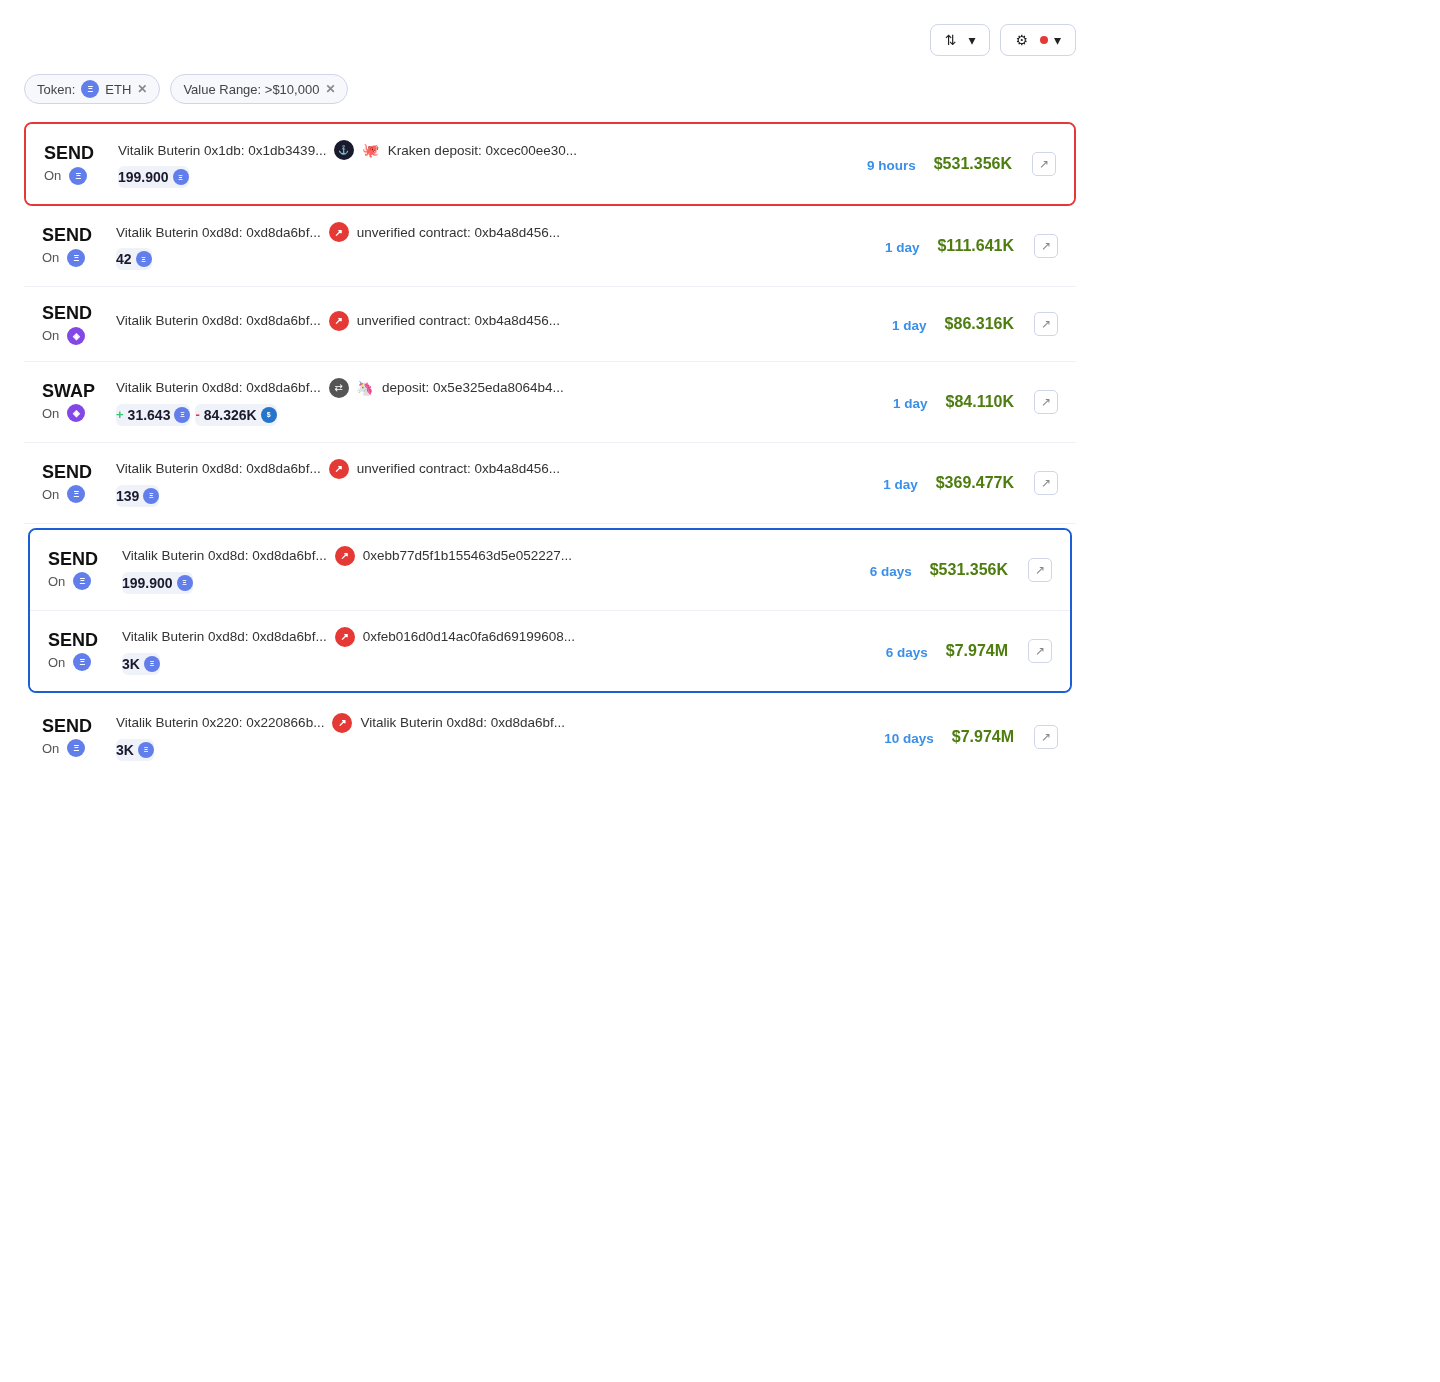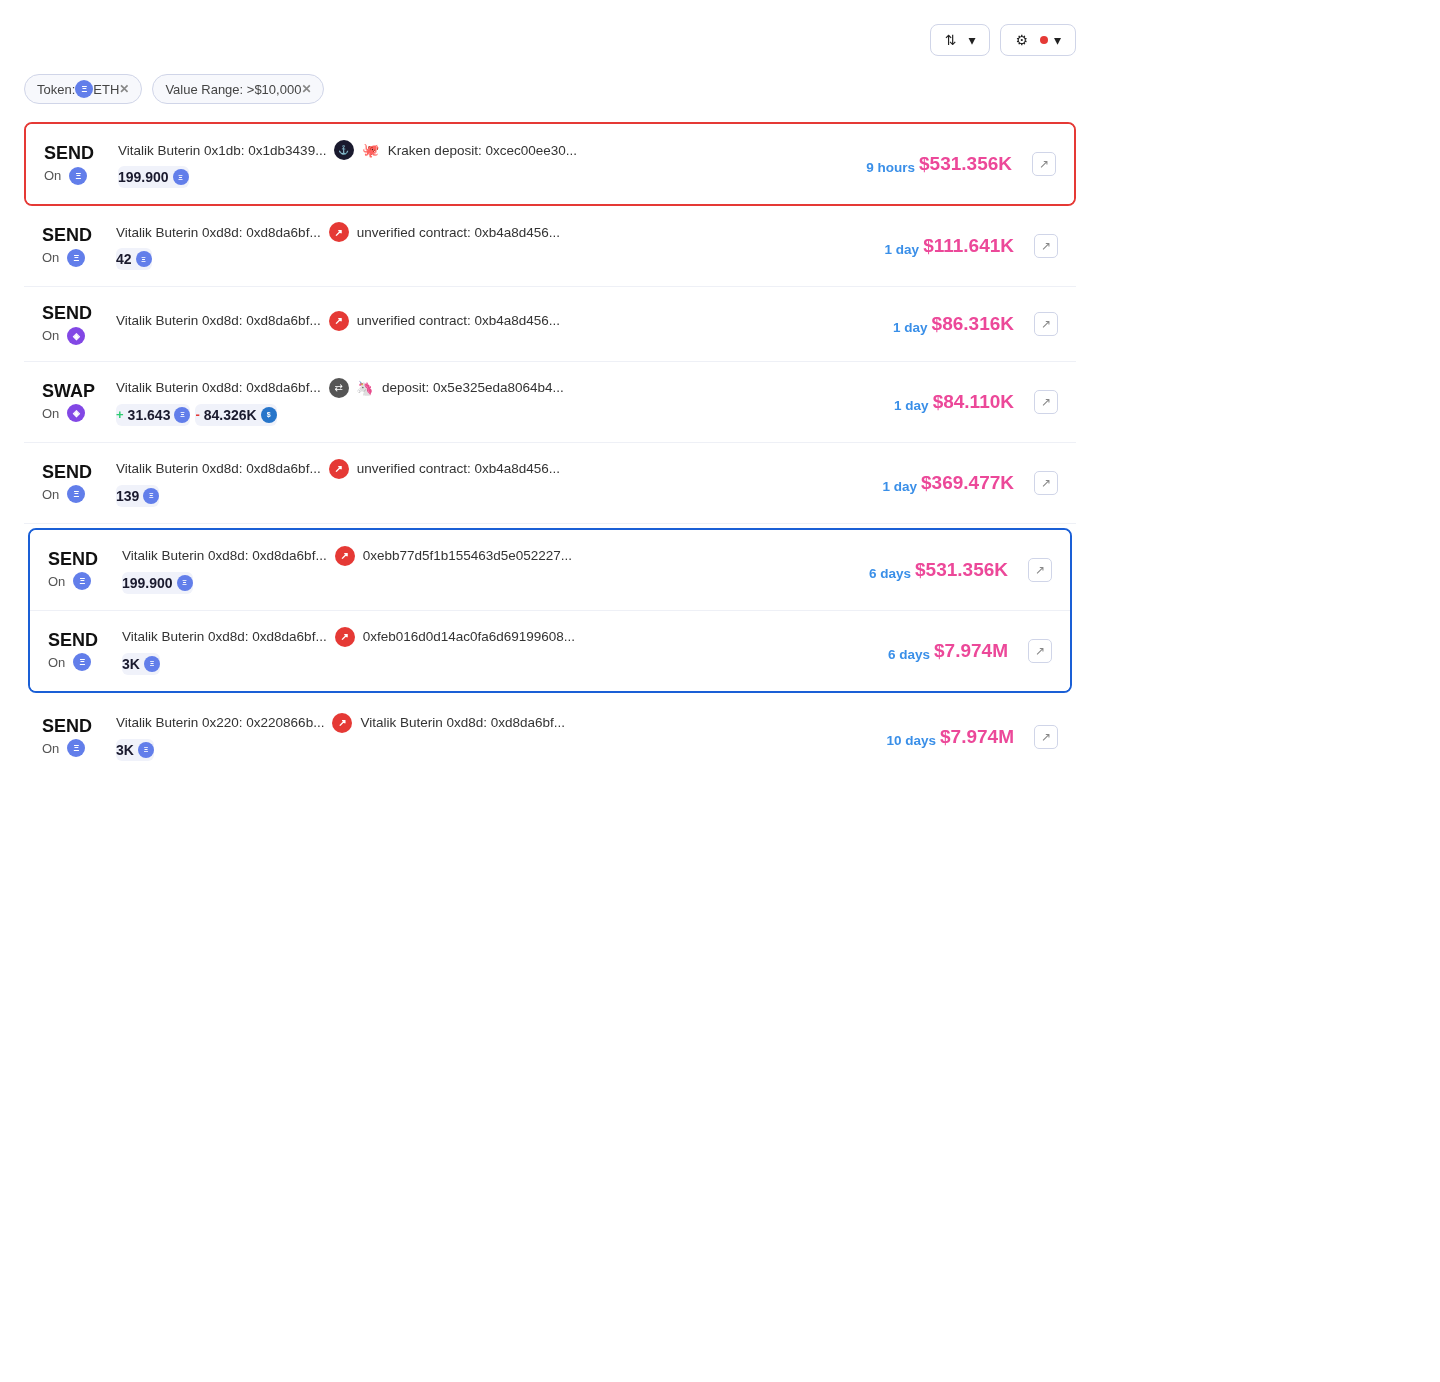--- a/index.html
+++ b/index.html
@@ -46,20 +46,21 @@
     }
     .filters {
       display: flex;
       gap: 10px;
       margin-bottom: 18px;
       flex-wrap: wrap;
     }
     .filter-tag {
       display: flex;
       align-items: center;
+      gap: 6px;
       border: 1.5px solid #d0d5e8;
       border-radius: 20px;
       padding: 5px 12px;
       font-size: 13px;
       color: #444;
       background: #f7f8fc;
       cursor: pointer;
     }
     .filter-tag .eth-icon {
       width: 18px; height: 18px;
@@ -243,24 +244,25 @@
       min-width: 110px;
       gap: 4px;
     }
     .tx-time {
       color: #3a8fe8;
       font-size: 13.5px;
       font-weight: 600;
       white-space: nowrap;
     }
     .tx-value {
-      font-size: 19px;
+      font-size: 16px;
       font-weight: 600;
-      color: #ec4899;
+      color: #4d7c0f;
       white-space: nowrap;
+      margin-left: 14px;
     }
     .ext-link {
       width: 24px; height: 24px;
       border: 1.5px solid #d0d5e8;
       border-radius: 5px;
       display: inline-flex;
       align-items: center;
       justify-content: center;
       font-size: 12px;
       color: #888;

